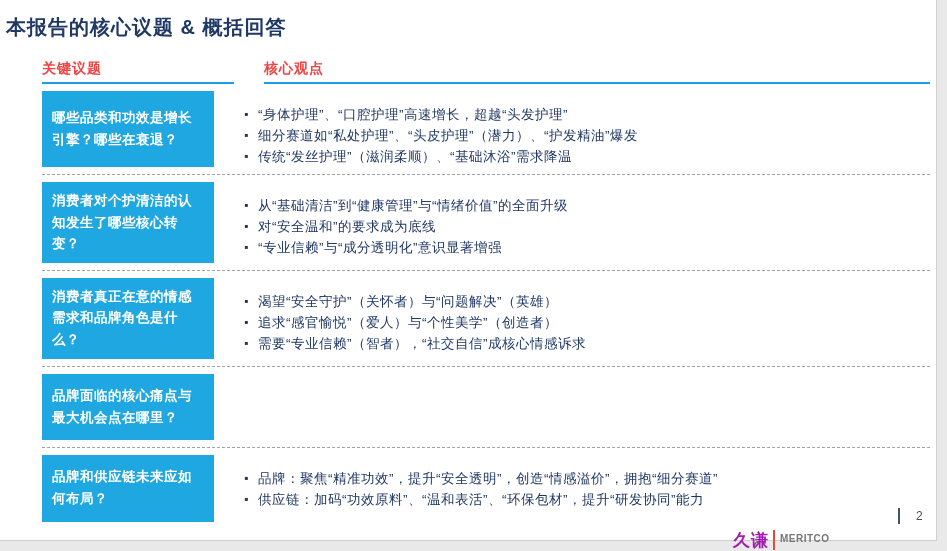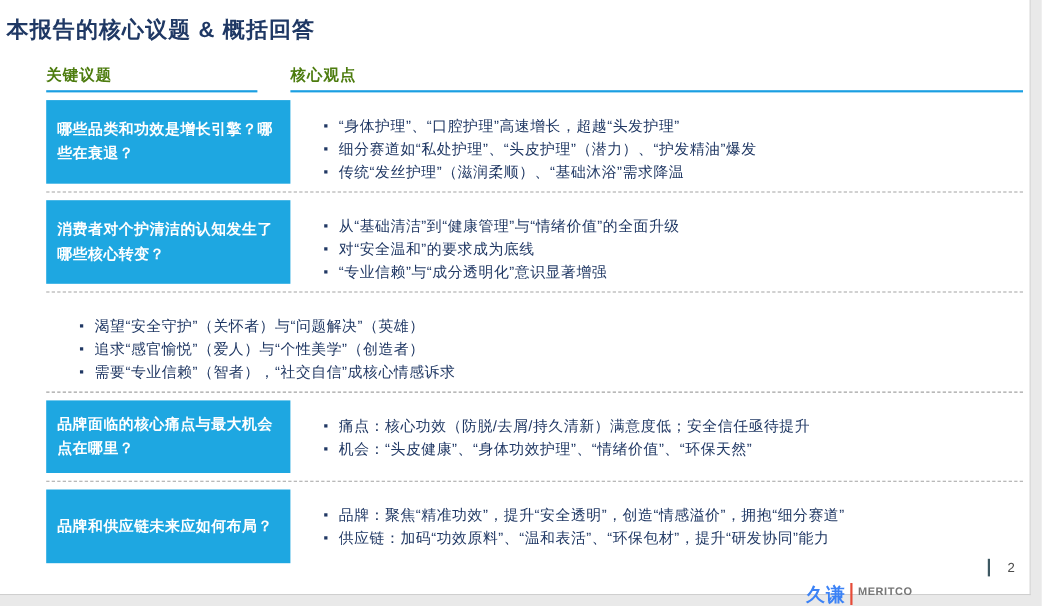--- a/index.html
+++ b/index.html
@@ -21,33 +21,33 @@
     font-size:20px;font-weight:bold;
     color:#1f3864;letter-spacing:1px;
   }
   .content{
     position:absolute;left:42px;top:60px;width:888px;
   }
   .header-row{display:flex;align-items:flex-end;}
   .col-left{width:192px;flex:none;}
   .col-right{flex:1;margin-left:30px;}
   .col-header{
-    font-size:14px;font-weight:bold;color:#4d7c0f;
+    font-size:14px;font-weight:bold;color:#ef4444;
     padding-bottom:4px;border-bottom:2px solid #1b9fe2;
     letter-spacing:1px;
   }
   .qa-row{
     display:flex;align-items:stretch;
     min-height:81px;box-sizing:border-box;
     padding:7px 0;
     border-bottom:1px dashed #a3a3a3;
   }
   .qa-row:last-child{border-bottom:none;}
   .q-box{
-    width:222px;flex:none;box-sizing:border-box;
+    width:172px;flex:none;box-sizing:border-box;
     background:#1ea7e1;color:#ffffff;
     font-size:13.5px;font-weight:bold;line-height:1.6;
     padding:8px 10px;display:flex;align-items:center;
     letter-spacing:0.5px;
   }
   .points{
     flex:1;margin:12px 0 0 30px;padding:1px 0 0 0;list-style:none;
   }
   .points li{
     font-size:13.5px;line-height:21px;color:#203864;
@@ -59,21 +59,21 @@
     color:#203864;font-size:12px;
   }
   .footer{
     position:absolute;left:0;top:500px;width:936px;height:36px;
   }
   .logo{
     position:absolute;left:733px;top:6px;
     display:flex;align-items:center;
   }
   .logo-cn{
-    font-size:17px;font-weight:bold;color:#3b82f6;letter-spacing:1px;
+    font-size:17px;font-weight:bold;color:#a21caf;letter-spacing:1px;
   }
   .logo-divider{
     width:2px;height:20px;background:#e64b38;margin:0 5px 0 4px;
   }
   .logo-en{display:flex;flex-direction:column;line-height:1;}
   .logo-en-1{font-size:10px;font-weight:bold;color:#767676;letter-spacing:0.5px;margin-top:28px;}
   .logo-en-2{font-size:14px;color:#9b9b9b;letter-spacing:1px;margin-top:16px;font-family:Liberation Serif, serif;}
   .page-group{
     position:absolute;left:898px;top:8px;
     display:flex;align-items:center;
@@ -111,35 +111,34 @@
           <span>消费者对个护清洁的认知发生了哪些核心转变？</span>
         </div>
       <ul class="points">
         <li>从“基础清洁”到“健康管理”与“情绪价值”的全面升级</li>
         <li>对“安全温和”的要求成为底线</li>
         <li>“专业信赖”与“成分透明化”意识显著增强</li>
       </ul>
     </div>
 
     <div class="qa-row">
+      <div class="q-box">
+          <span>消费者真正在意的情感需求和品牌角色是什么？</span>
+        </div>
       <ul class="points">
         <li>渴望“安全守护”（关怀者）与“问题解决”（英雄）</li>
         <li>追求“感官愉悦”（爱人）与“个性美学”（创造者）</li>
         <li>需要“专业信赖”（智者），“社交自信”成核心情感诉求</li>
       </ul>
     </div>
 
     <div class="qa-row">
       <div class="q-box">
           <span>品牌面临的核心痛点与最大机会点在哪里？</span>
         </div>
-      <ul class="points">
-        <li>痛点：核心功效（防脱/去屑/持久清新）满意度低；安全信任亟待提升</li>
-        <li>机会：“头皮健康”、“身体功效护理”、“情绪价值”、“环保天然”</li>
-      </ul>
     </div>
 
     <div class="qa-row">
       <div class="q-box">
           <span>品牌和供应链未来应如何布局？</span>
         </div>
       <ul class="points">
         <li>品牌：聚焦“精准功效”，提升“安全透明”，创造“情感溢价”，拥抱“细分赛道”</li>
         <li>供应链：加码“功效原料”、“温和表活”、“环保包材”，提升“研发协同”能力</li>
       </ul>

